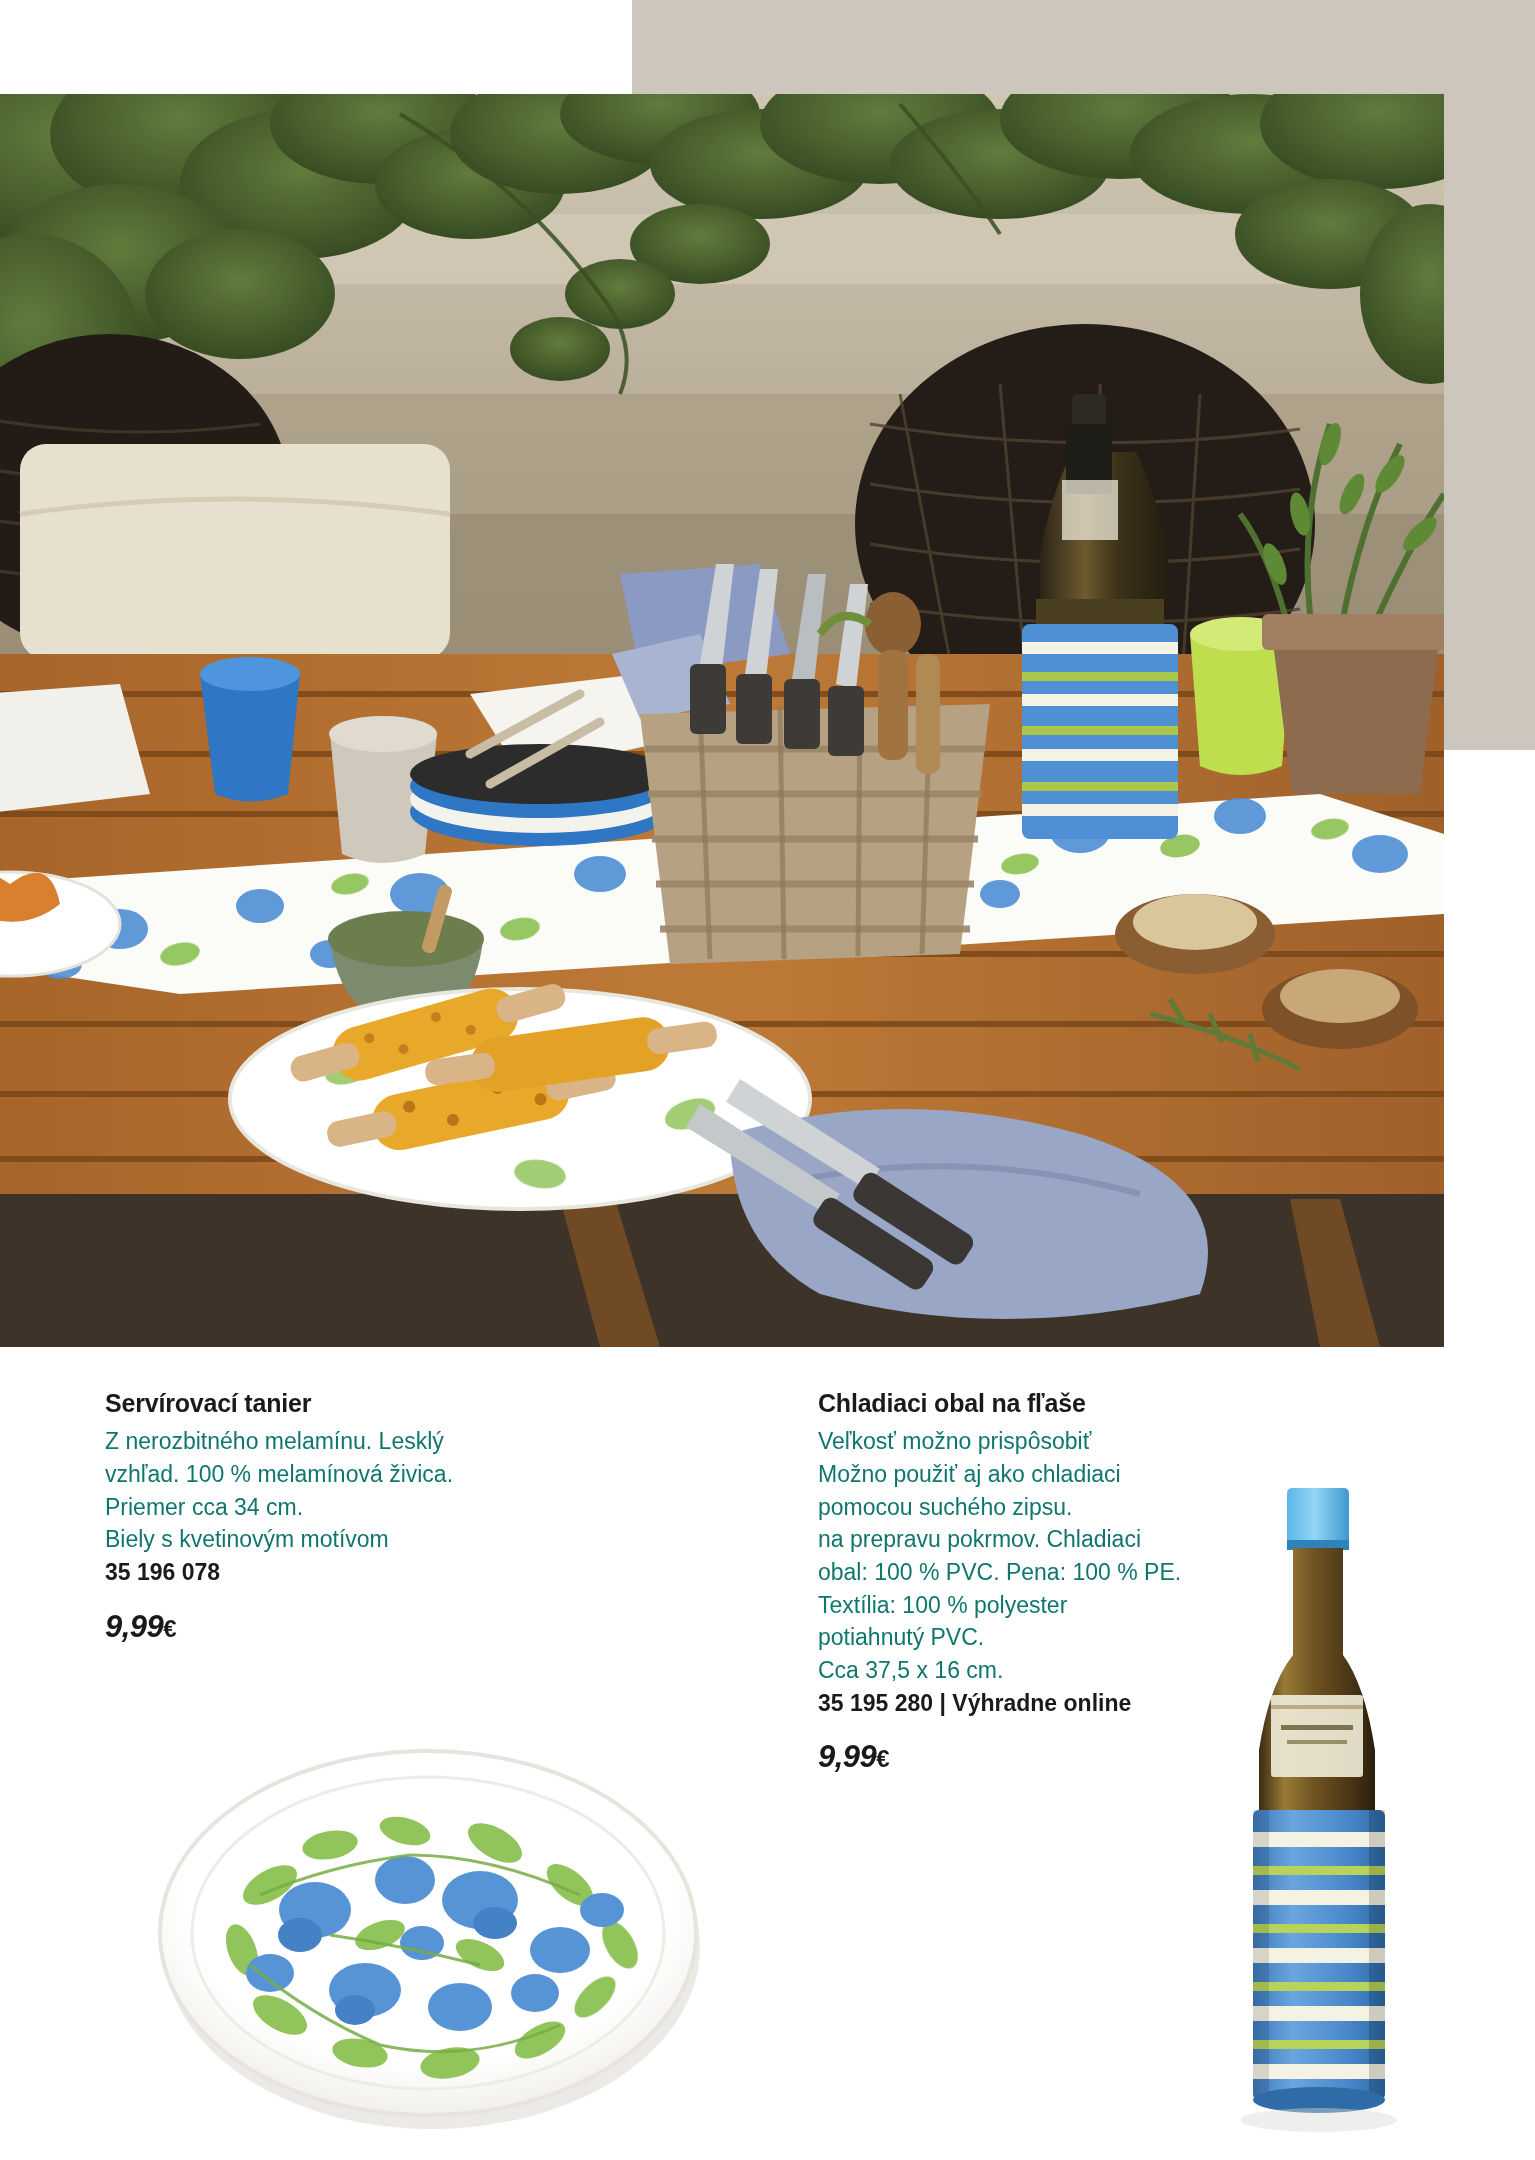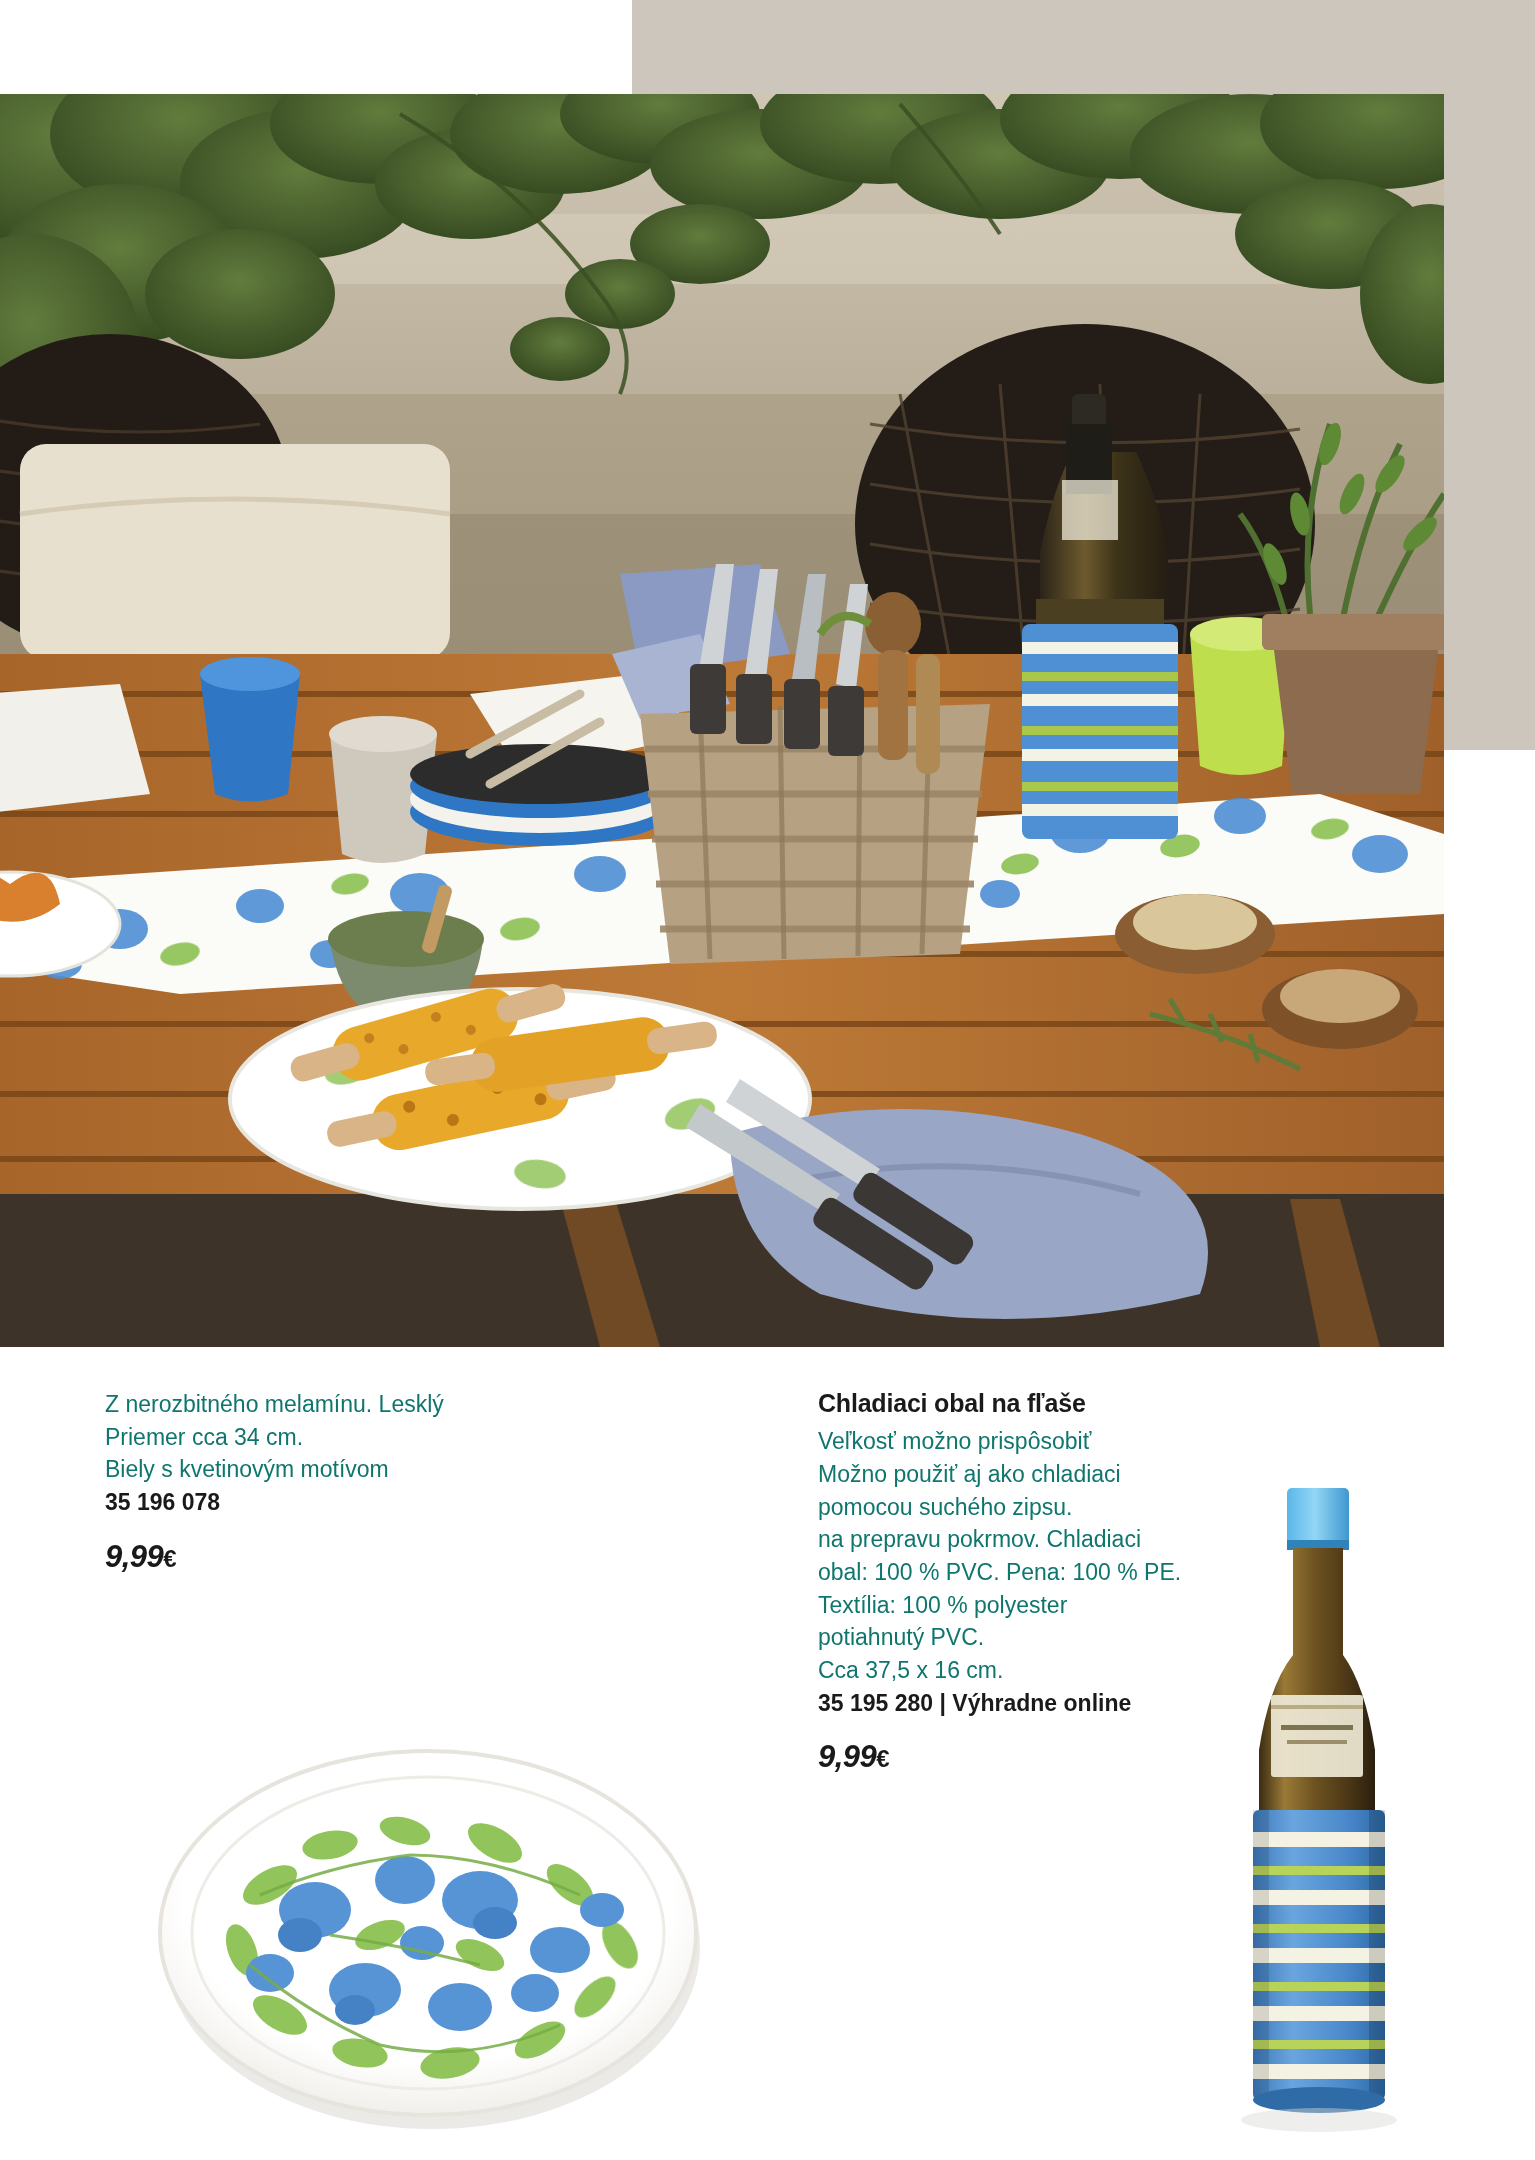--- a/index.html
+++ b/index.html
@@ -418,21 +418,23 @@
     <g stroke="#607a38" stroke-width="5" fill="none">
       <path d="M1150 920 Q1230 940 1300 975"></path>
       <path d="M1170 905 L1185 930"></path>
         <path d="M1210 920 L1222 948"></path>
       <path d="M1250 940 L1258 968"></path>
     </g>
   </svg>
 </div>
 
 <div class="col col-left">
+  <h2 class="p-title">Servírovací tanier</h2>
   <p class="p-desc">Z nerozbitného melamínu. Lesklý</p>
+  <p class="p-desc">vzhľad. 100 % melamínová živica.</p>
   <p class="p-desc">Priemer cca 34 cm.</p>
   <p class="p-desc">Biely s kvetinovým motívom</p>
   <p class="p-code">35 196 078</p>
   <div class="p-price">
     <span>9,99</span><span class="cur">€</span>
   </div>
 </div>
 
 <div class="col col-right">
   <h2 class="p-title">Chladiaci obal na fľaše</h2>

